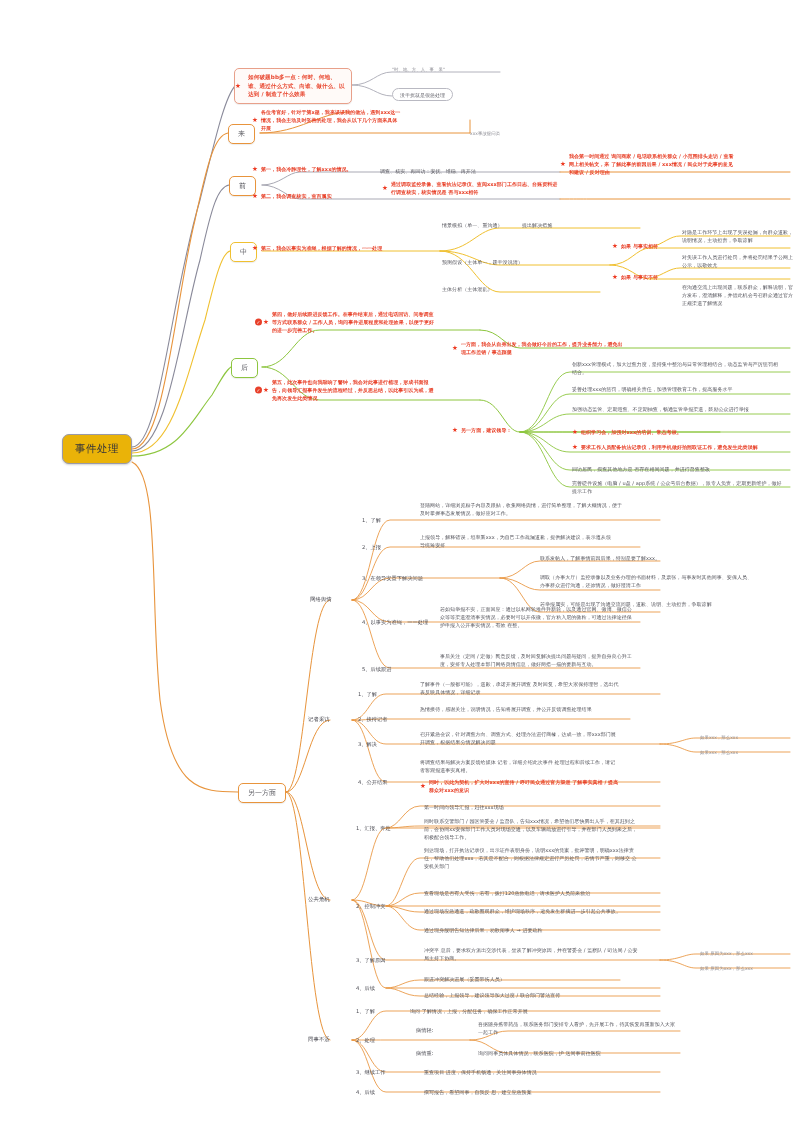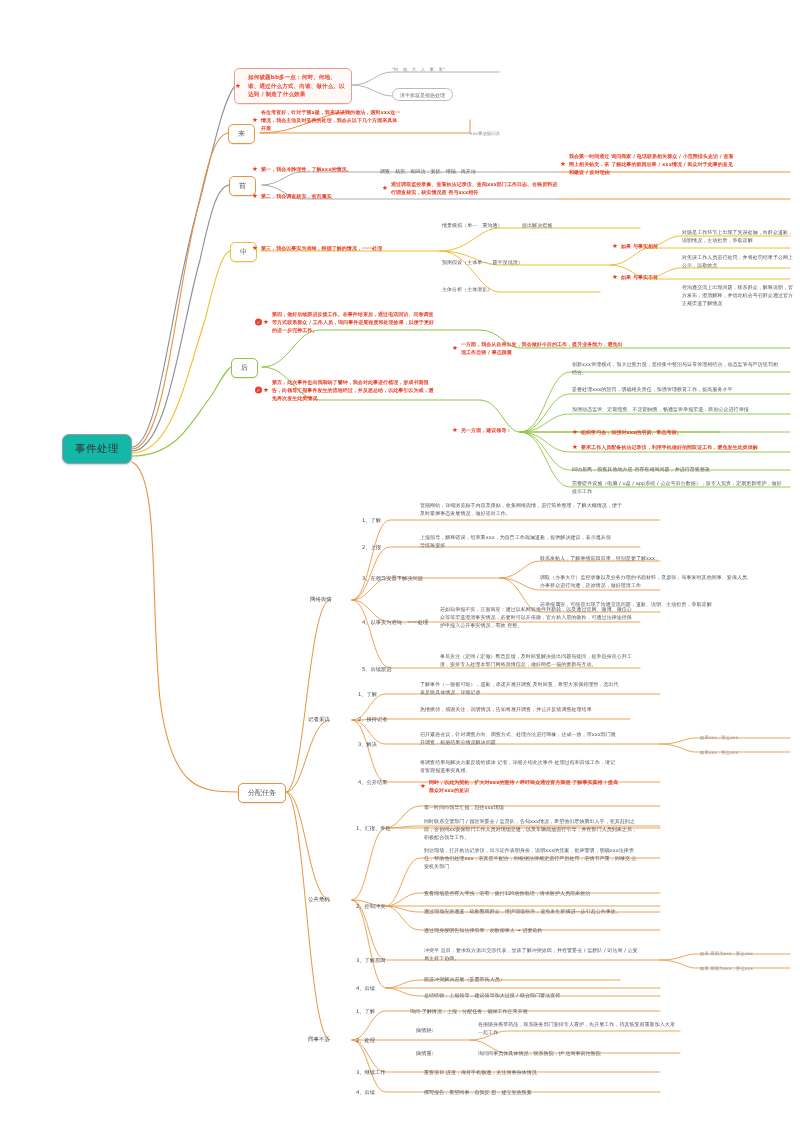--- a/index.html
+++ b/index.html
@@ -15,21 +15,21 @@
   }
   #canvas { position: absolute; inset: 0; width: 800px; height: 1146px; }
   #edges { position: absolute; inset: 0; width: 800px; height: 1146px; pointer-events: none; }
 
   .node { position: absolute; }
 
   
   .root {
     border: 1px solid #9a9aa8;
     border-radius: 7px;
-    background: #14b8a6;
+    background: #eab308;
     color: #33333a;
     font-size: 10.5px;
     letter-spacing: .5px;
     padding: 7px 12px;
     box-shadow: 0 1px 2px rgba(0,0,0,.18);
     white-space: nowrap;
   }
 
   
   .stage {
@@ -296,21 +296,21 @@
   <div class="node leaf" style="left:572px; top:405px; width:210px;">加强动态监管、定期巡查、不定期抽查，畅通监管举报渠道，鼓励公众进行举报</div>
   <div class="node leaf red nw" style="left:572px; top:428px;">
     <span class="mk">组织学习会，加强对xxx的培训、常态考核。</span>
   </div>
   <div class="node leaf red" style="left:572px; top:443px; width:212px;">
     <span class="mk">要求工作人员配备执法记录仪，利用手机做好拍照取证工作，避免发生此类误解</span>
   </div>
   <div class="node leaf" style="left:572px; top:465px; width:210px;">回访居民，摸查其他地方是 否存在相同问题，并进行督查整改</div>
   <div class="node leaf" style="left:572px; top:479px; width:210px;">完善硬件设施（电脑 / u盘 / app系统 / 公众号后台数据），派专人负责，定期更新维护，做好提示工作</div>
 
-  <div class="node stage" style="left:238px; top:783px;">分配任务</div>
+  <div class="node stage" style="left:238px; top:783px;">另一方面</div>
 
   <div class="node leaf cat" style="left:310px; top:595px;">网络舆情</div>
   <div class="node leaf label" style="left:362px; top:516px;">1、了解</div>
   <div class="node leaf" style="left:420px; top:501px; width:205px;">登陆网站，详细浏览贴子内容及跟贴，收集网络舆情，进行简单整理，了解大概情况，便于及时掌握事态发展情况，做好应对工作。</div>
   <div class="node leaf label" style="left:362px; top:543px;">2、上报</div>
   <div class="node leaf" style="left:420px; top:533px; width:195px;">上报领导，解释错误，坦率乘xxx，为自己工作疏漏道歉，提供解决建议，表示遵从领导统筹安排</div>
   <div class="node leaf label" style="left:362px; top:574px;">3、在领导安置下解决问题</div>
   <div class="node leaf" style="left:540px; top:554px; width:215px;">联系发帖人，了解事情前因后果，特别是要了解xxx。</div>
   <div class="node leaf" style="left:540px; top:573px; width:215px;">调取（办事大厅）监控录像以及业务办理的书面材料，及票张，与事发时其他同事、安保人员、办事群众进行沟通，还原情况，做好澄清工作</div>
   <div class="node leaf" style="left:540px; top:600px; width:215px;">若举报属实，可能是出现了沟通交流问题，道歉、说明、主动担责，争取谅解</div>

